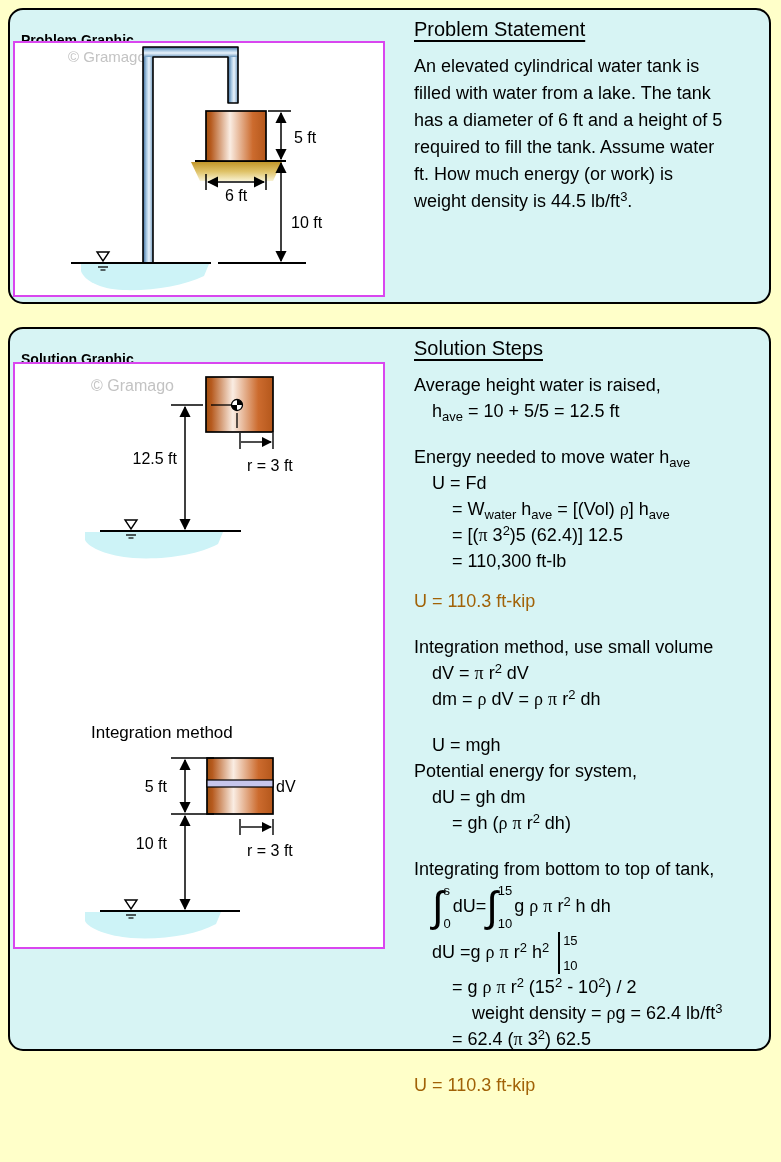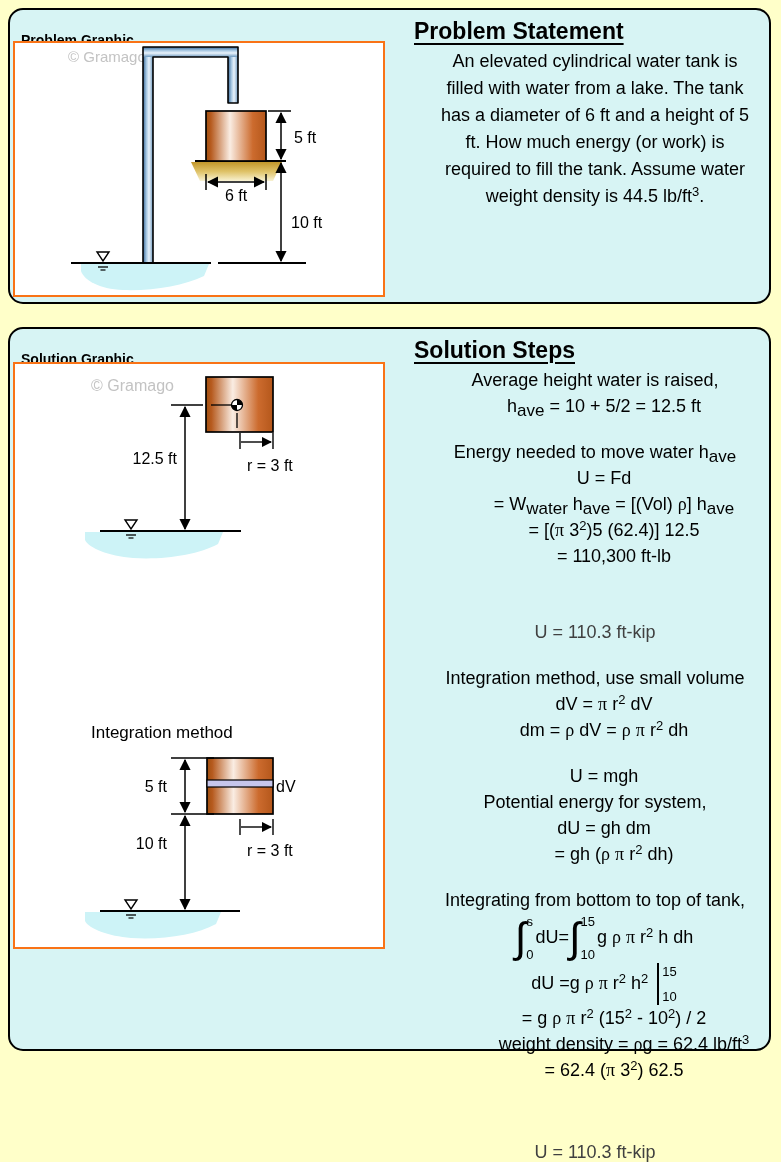--- a/index.html
+++ b/index.html
@@ -8,39 +8,39 @@
     background:#FFFFC9;
     font-family:"Liberation Sans",sans-serif;color:#000;
   }
   .panel{
     position:absolute;left:8px;width:763px;box-sizing:border-box;
     background:#D7F4F4;border:2px solid #000;border-radius:15px;
   }
   #panel-top{top:8px;height:296px;}
   #panel-bottom{top:327px;height:724px;}
   .ptitle{position:absolute;left:11px;top:6px;font-size:14px;font-weight:bold;margin-top:16px;}
-  .gbox{position:absolute;left:3px;background:#fff;border:2px solid #f97316;}
+  .gbox{position:absolute;left:3px;background:#fff;border:2px solid #d946ef;}
   #gbox1{top:31px;width:368px;height:252px;}
   #gbox2{top:33px;width:368px;height:583px;}
   .rightcol{position:absolute;left:404px;top:8px;width:362px;}
   .rheading{
-    font-size:23px;font-weight:bold;display:inline-block;
+    font-size:20px;font-weight:normal;display:inline-block;
     text-decoration:underline;text-decoration-thickness:2px;text-underline-offset:4px;
-    margin-bottom:3px;
+    margin-bottom:12px;
   }
   .rich{display:block;}
-  .tline{font-size:18px;line-height:26px;min-height:26px;white-space:nowrap;text-align:center;}
+  .tline{font-size:18px;line-height:26px;min-height:26px;white-space:nowrap;}
   #statement-lines .tline{line-height:27px;min-height:27px;}
   .tline.blank{min-height:20px;height:20px;}
   .tline.small{min-height:14px;height:14px;}
   .i1{padding-left:18px;}
   .i2{padding-left:38px;}
   .i3{padding-left:58px;}
-  .red{color:#404040;margin-top:36px;}
-  .sb{font-size:17px;vertical-align:-4px;line-height:0;}
+  .red{color:#a16207;}
+  .sb{font-size:13px;vertical-align:-4px;line-height:0;}
   .sp{font-size:13px;vertical-align:6px;line-height:0;}
   .gk{font-family:"Liberation Serif",serif;}
   .int{display:inline-flex;align-items:stretch;height:50px;vertical-align:middle;margin-right:2px;}
   .int .big{font-size:42px;line-height:50px;}
   .lims{display:inline-flex;flex-direction:column;justify-content:space-between;font-size:13px;line-height:13px;padding:2px 0;}
   .bar{display:inline-flex;align-items:stretch;height:42px;vertical-align:middle;margin-left:4px;}
   .bar .rule{width:0;border-left:2px solid #000;margin-right:3px;}
   svg text{font-family:"Liberation Sans",sans-serif;fill:#000;}
   svg .dim{font-size:16px;}
   svg .cap{font-size:17px;}
@@ -126,22 +126,22 @@
       </g>
     </svg>
   </div>
 
   <div class="rightcol">
     <div class="rheading">Problem Statement</div>
     <div class="rich" id="statement-lines">
         <div class="tline"><span class="tx">An elevated cylindrical water tank is</span></div>
         <div class="tline"><span class="tx">filled with water from a lake. The tank</span></div>
         <div class="tline"><span class="tx">has a diameter of 6 ft and a height of 5</span></div>
+        <div class="tline"><span class="tx">required to fill the tank. Assume water</span></div>
         <div class="tline"><span class="tx">ft. How much energy (or work) is</span></div>
-        <div class="tline"><span class="tx">required to fill the tank. Assume water</span></div>
         <div class="tline"><span class="tx">weight density is 44.5 lb/ft</span><span class="sp">3</span><span class="tx">.</span></div>
       </div>
   </div>
 </div>
 
 <div class="panel" id="panel-bottom">
   <div class="ptitle">Solution Graphic</div>
 
   <div class="gbox" id="gbox2">
     <svg width="368" height="583" viewBox="0 0 368 581">
@@ -208,21 +208,21 @@
         <line x1="111" y1="550" x2="121" y2="550" stroke="#000" stroke-width="1.3"></line>
         <line x1="113.5" y1="553" x2="118.5" y2="553" stroke="#000" stroke-width="1.2"></line>
       </g>
     </svg>
   </div>
 
   <div class="rightcol">
     <div class="rheading">Solution Steps</div>
     <div class="rich" id="steps-lines">
         <div class="tline"><span class="tx">Average height water is raised,</span></div>
-        <div class="tline i1"><span class="tx">h</span><span class="sb">ave</span><span class="tx"> = 10 + 5/2 = 12.5 ft</span></div>
+        <div class="tline i1"><span class="tx">h</span><span class="sb">ave</span><span class="tx"> = 10 + 5/5 = 12.5 ft</span></div>
         <div class="tline blank"></div>
         <div class="tline"><span class="tx">Energy needed to move water h</span><span class="sb">ave</span></div>
         <div class="tline i1"><span class="tx">U = Fd</span></div>
         <div class="tline i2"><span class="tx">= W</span><span class="sb">water</span><span class="tx"> h</span><span class="sb">ave</span><span class="tx"> = [(Vol) </span><span class="gk">ρ</span><span class="tx">] h</span><span class="sb">ave</span></div>
         <div class="tline i2"><span class="tx">= [(</span><span class="gk">π</span><span class="tx"> 3</span><span class="sp">2</span><span class="tx">)5 (62.4)] 12.5</span></div>
         <div class="tline i2"><span class="tx">= 110,300 ft-lb</span></div>
         <div class="tline blank small"></div>
         <div class="tline red"><span class="tx">U = 110.3 ft-kip</span></div>
         <div class="tline blank"></div>
         <div class="tline"><span class="tx">Integration method, use small volume</span></div>

